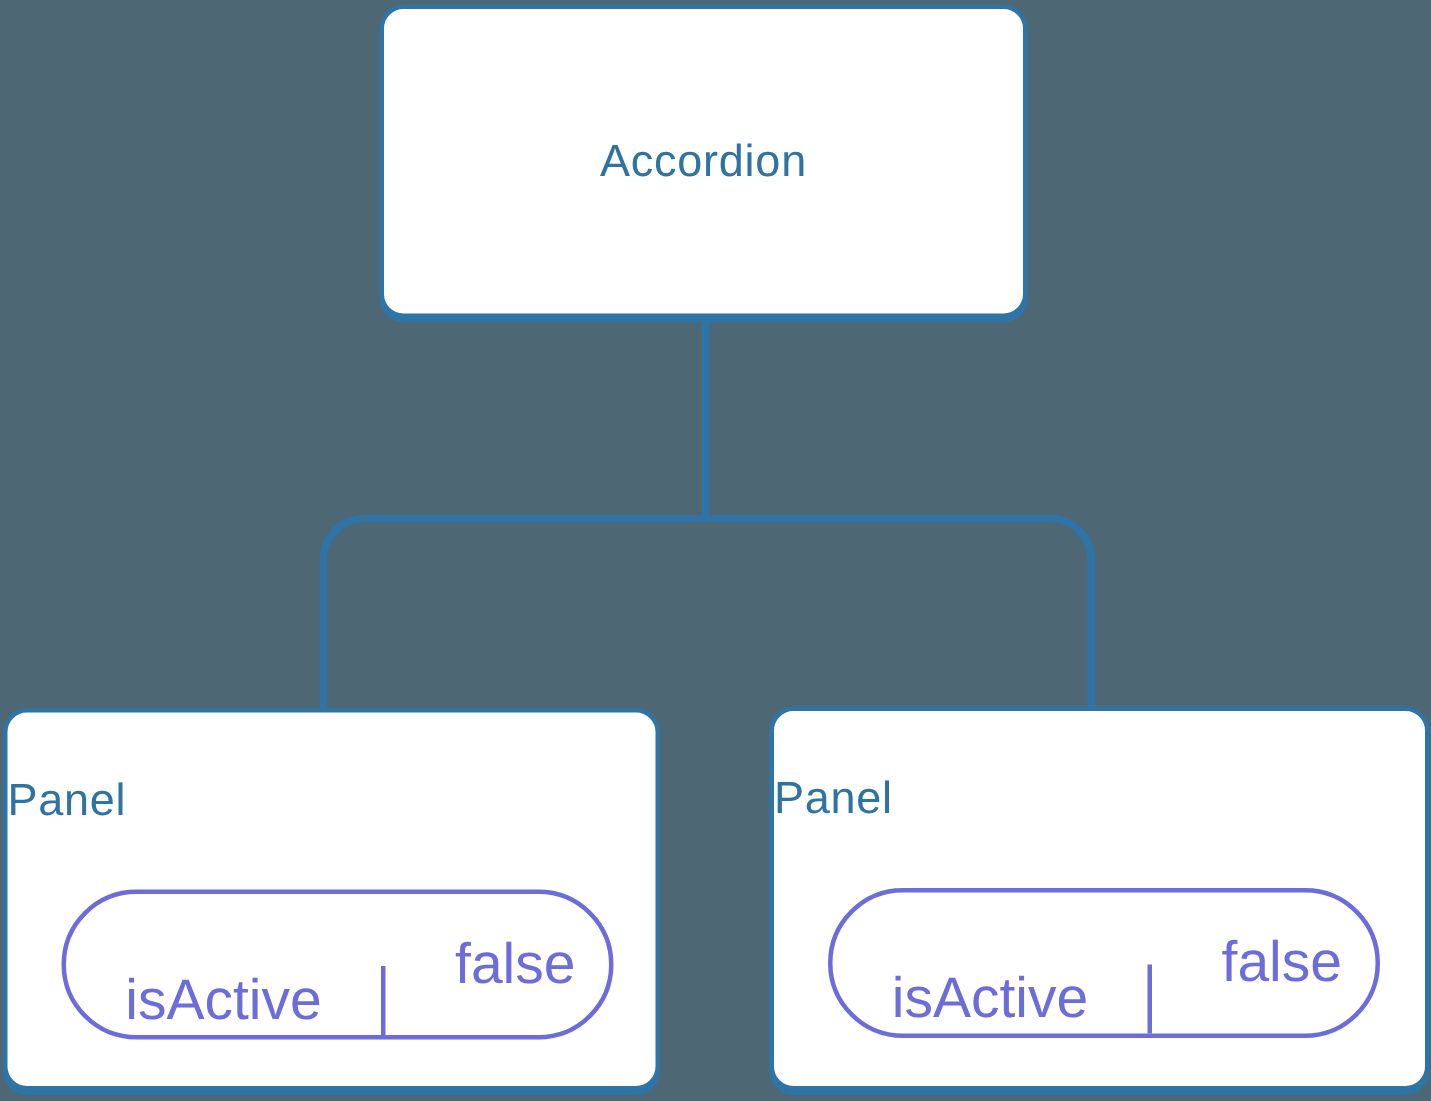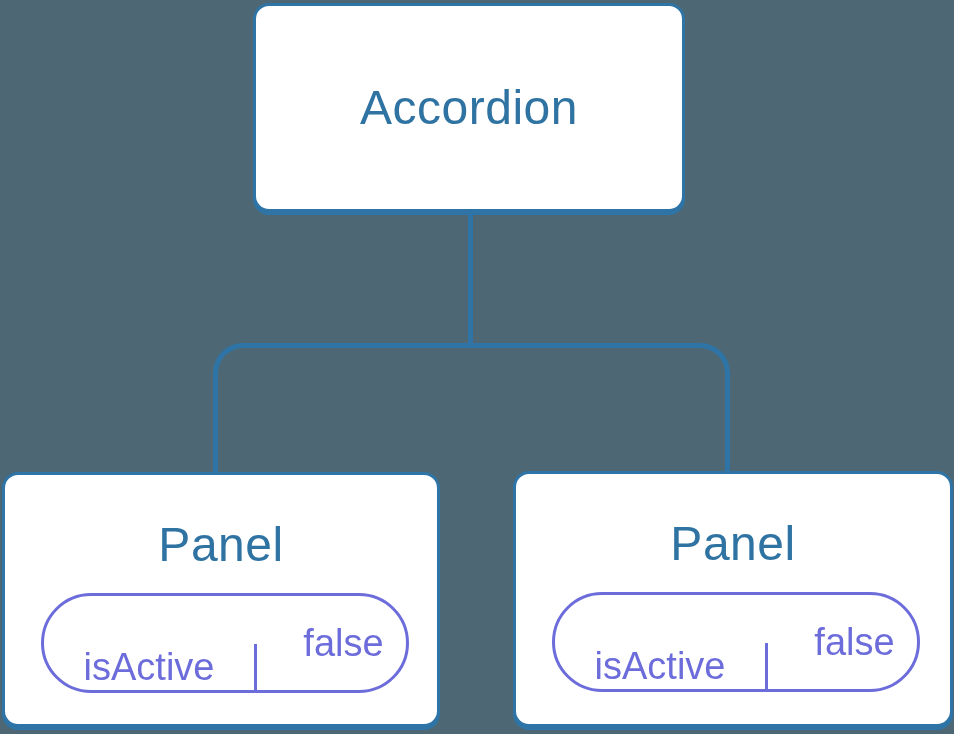--- a/index.html
+++ b/index.html
@@ -28,21 +28,21 @@
     border-radius: 16px;
     box-shadow: 0 3px 0 0 var(--node-border);
   }
   .root-node {
     left: 253px; top: 3px;
     width: 432px; height: 209px;
     display: flex; align-items: center; justify-content: center;
   }
   .node-title {
     color: var(--node-title);
-    font-size: 48px;
+    font-size: 30px;
     font-weight: 500;
     letter-spacing: 0.5px;
     white-space: nowrap;
   }
   .stem {
     position: absolute;
     left: 468px; top: 210px;
     width: 5px; height: 136px;
     background: var(--connector);
   }
@@ -54,21 +54,20 @@
     border-bottom: none;
     border-radius: 30px 30px 0 0;
   }
   .panel-node { position: absolute; }
   .panel-left  { left: 2px;  top: 472px; width: 438px; height: 255px; }
   .panel-right { left: 513px; top: 471px; width: 440px; height: 256px; }
   .panel-title {
     position: absolute;
     left: 0; top: 42px;
     width: 100%;
-    text-align: center;
   }
   .state-pill {
     position: absolute;
     left: 36px; top: 118px;
     width: 368px; height: 100px;
     border: 3px solid var(--state);
     border-radius: 50px;
     display: flex;
     background: var(--node-fill);
   }

